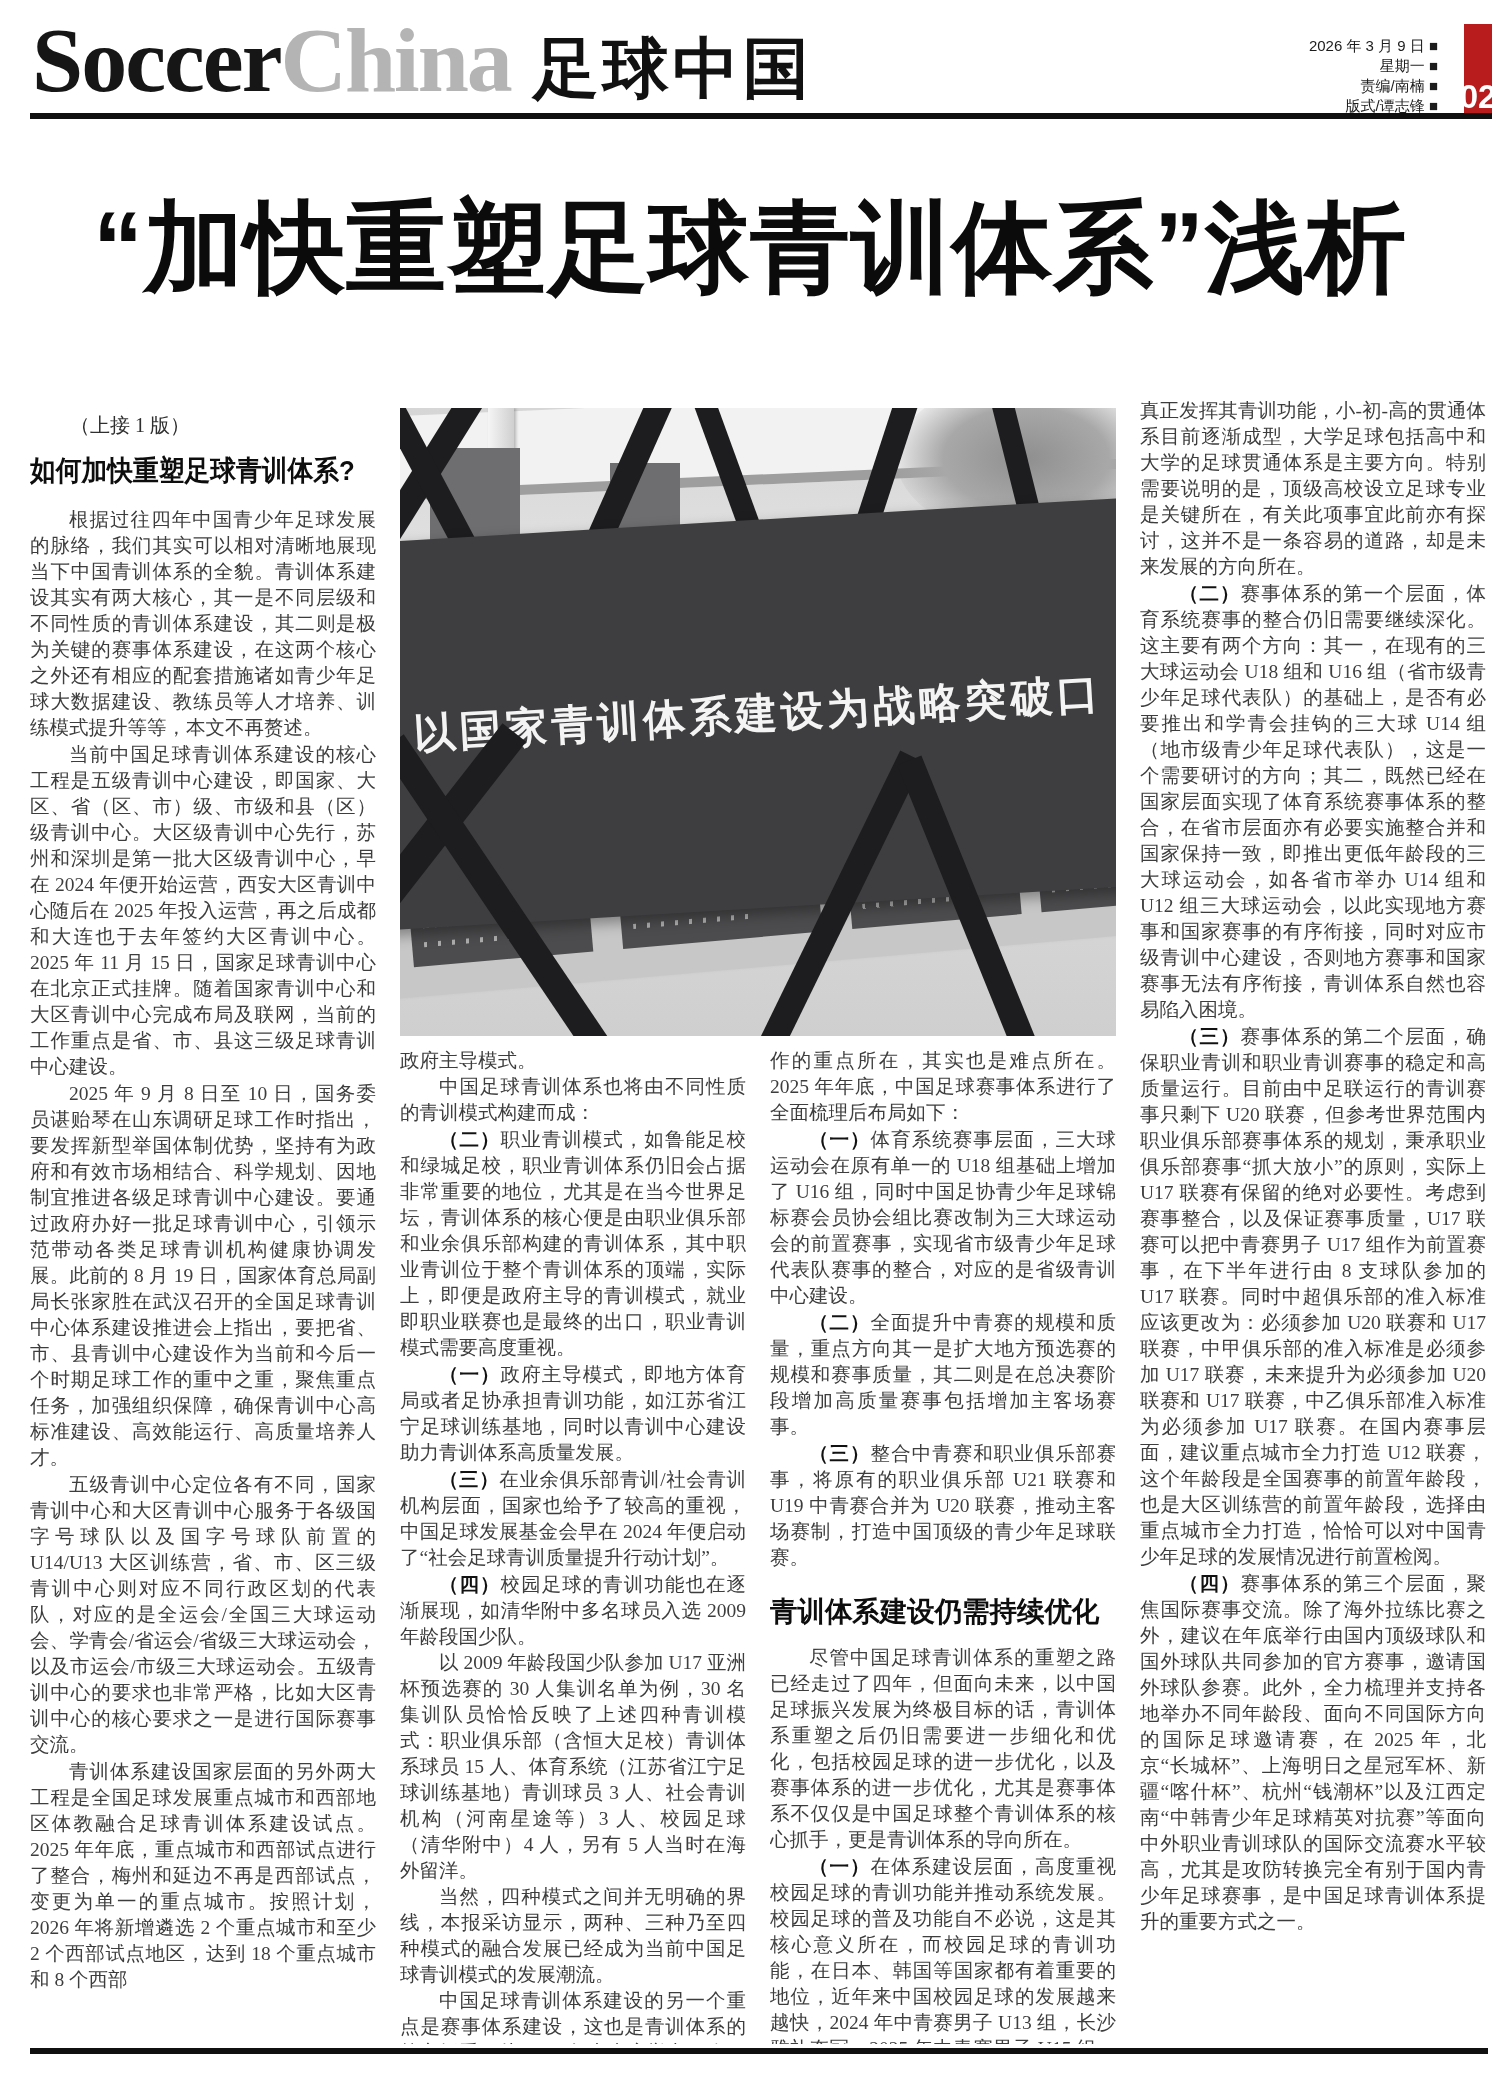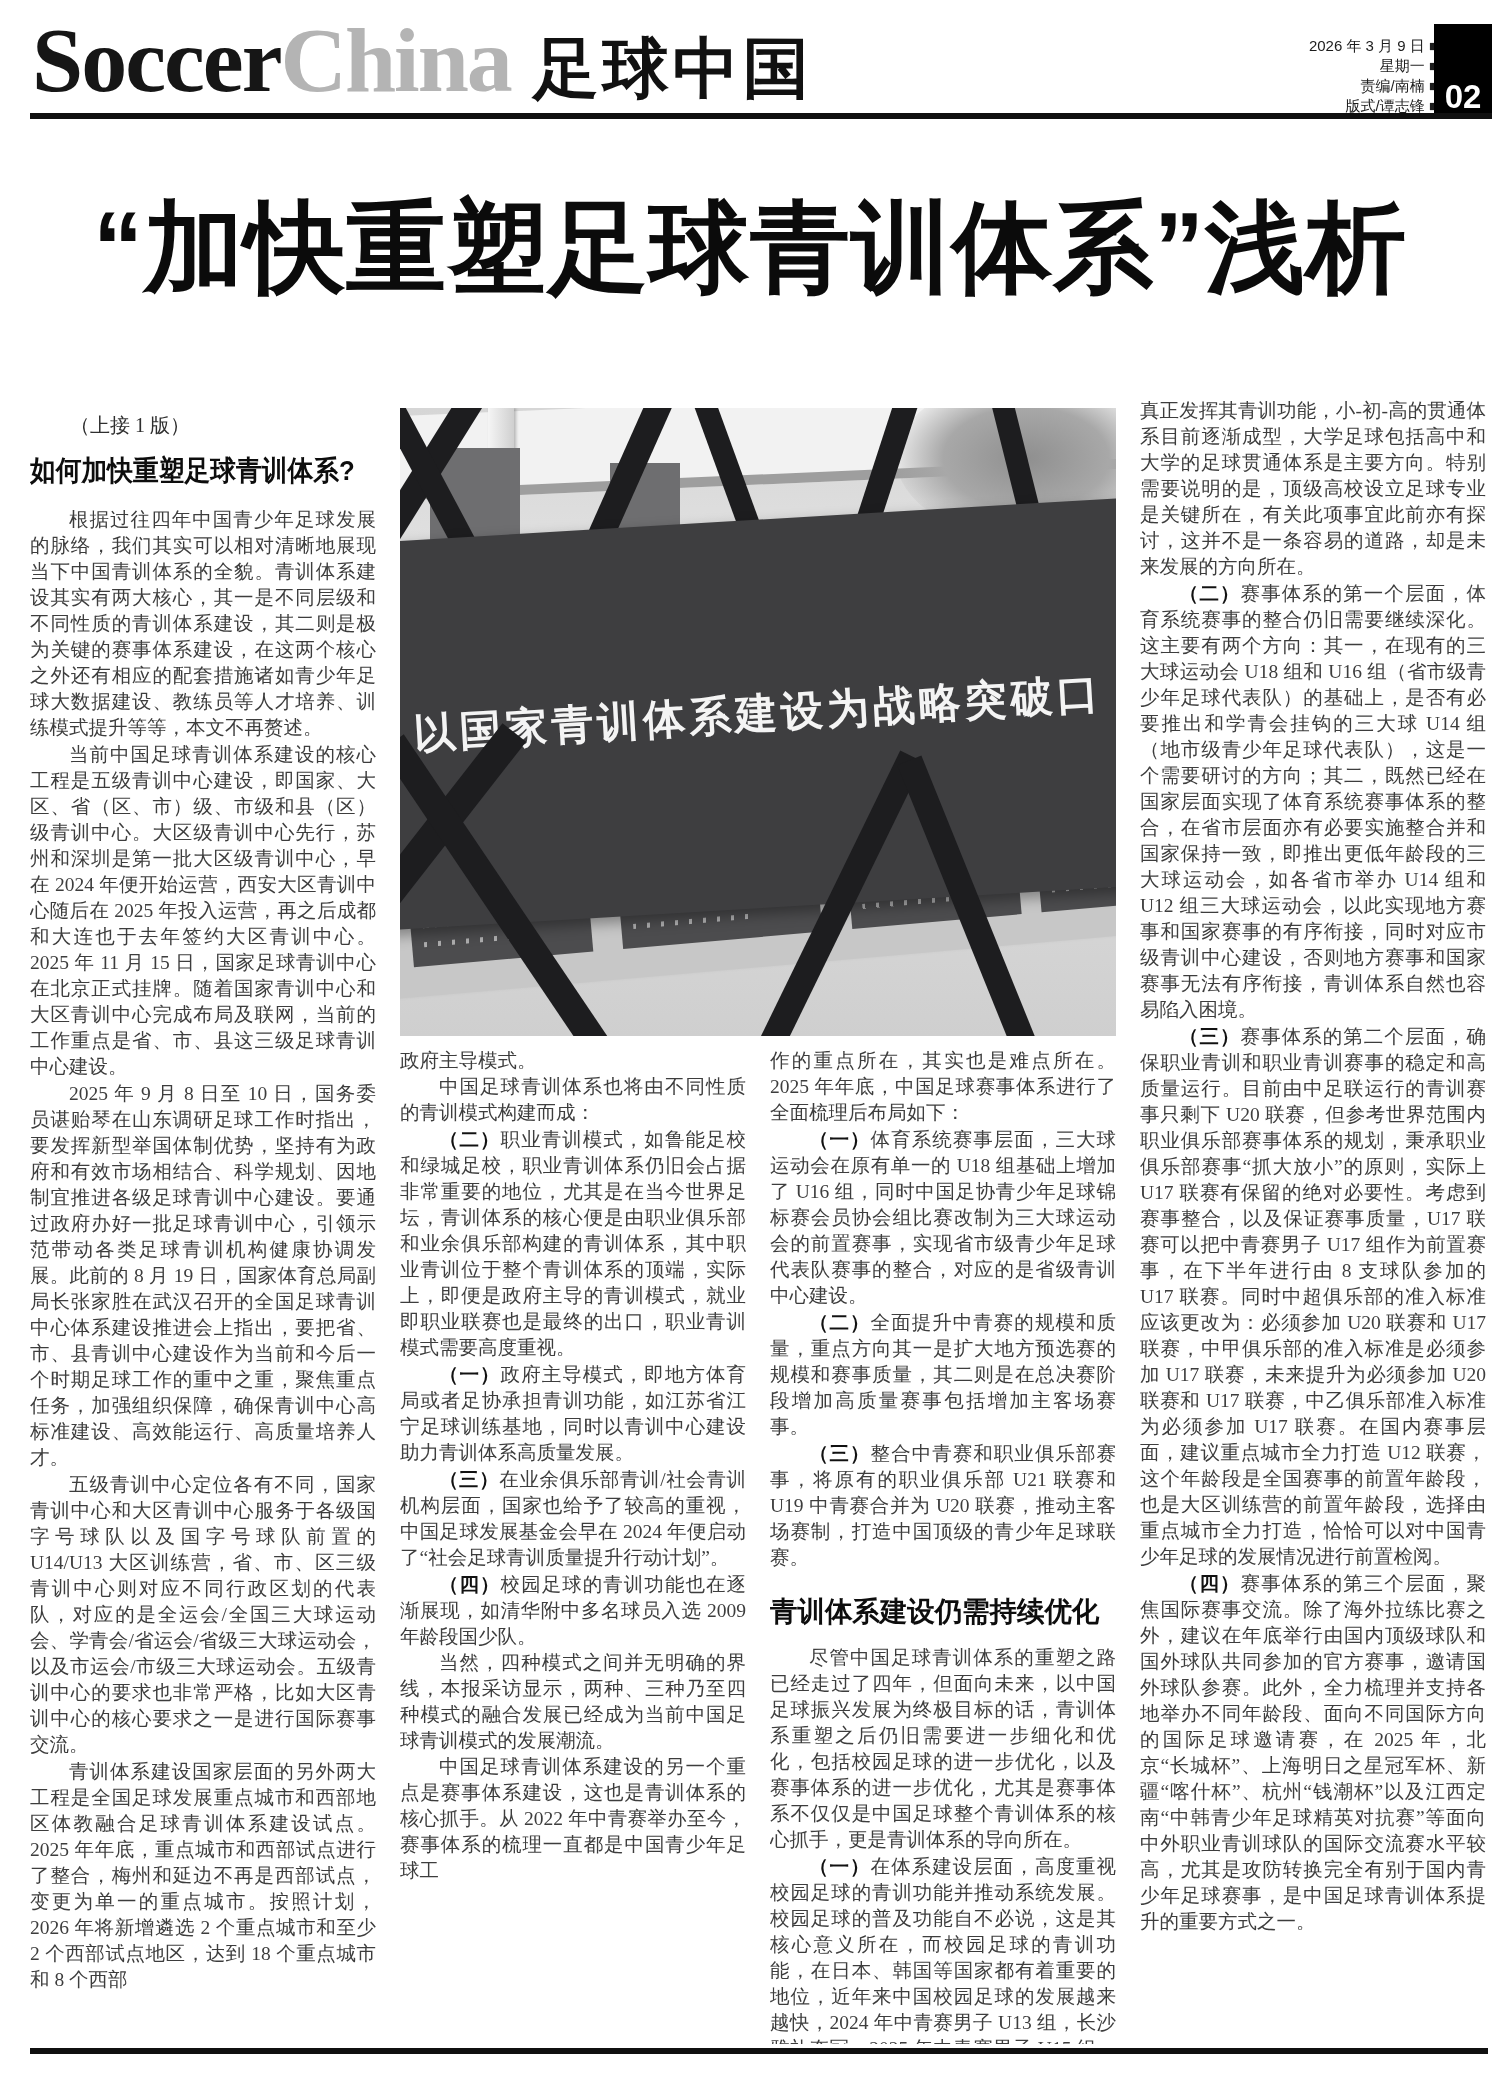--- a/index.html
+++ b/index.html
@@ -7,21 +7,21 @@
         font-family:"Liberation Serif","DejaVu Serif",serif;color:#3c3c3c;}
 
   
   .masthead{position:absolute;left:32px;top:10px;display:flex;align-items:baseline;white-space:nowrap;}
   .logo-en{font-family:"Liberation Serif",serif;font-weight:bold;font-size:92px;letter-spacing:-2px;line-height:1.1;}
   .logo-en .black{color:#161616;}
   .logo-en .gray{color:#b4b4b4;}
   .logo-cn{font-family:"Liberation Sans","DejaVu Sans",sans-serif;font-weight:900;font-size:66px;color:#111;margin-left:22px;letter-spacing:4px;}
   .dateblock{position:absolute;right:62px;top:36px;text-align:right;
              font-family:"Liberation Sans","DejaVu Sans",sans-serif;font-size:15px;line-height:20px;color:#1c1c1c;}
-  .pagebar{position:absolute;right:8px;top:24px;width:58px;height:92px;background:#000000;
+  .pagebar{position:absolute;right:8px;top:24px;width:28px;height:92px;background:#b91c1c;
            display:flex;align-items:flex-end;justify-content:center;}
   .pagebar span{color:#fff;font-family:"Liberation Sans",sans-serif;font-weight:bold;font-size:33px;line-height:1;padding-bottom:3px;}
   .header-rule{position:absolute;left:30px;width:1462px;top:113px;height:6px;background:#101010;}
 
   
   .kicker{position:absolute;left:0;width:100%;top:124px;text-align:center;
           font-family:"Liberation Sans","DejaVu Sans",sans-serif;font-weight:900;
           font-size:60px;color:#8c8c8c;letter-spacing:20px;white-space:nowrap;}
   .main-title{position:absolute;left:0;width:100%;top:182px;text-align:center;
           font-family:"Liberation Sans","DejaVu Sans",sans-serif;font-weight:900;
@@ -126,20 +126,21 @@
     <p class="para"><span class="lead"></span><span>青训体系建设国家层面的另外两大工程是全国足球发展重点城市和西部地区体教融合足球青训体系建设试点。2025 年年底，重点城市和西部试点进行了整合，梅州和延边不再是西部试点，变更为单一的重点城市。按照计划，2026 年将新增遴选 2 个重点城市和至少 2 个西部试点地区，达到 18 个重点城市和 8 个西部</span></p>
   </div>
 
   <div class="col" id="col2">
     <p class="para noindent"><span>政府主导模式。</span></p>
     <p class="para"><span>中国足球青训体系也将由不同性质的青训模式构建而成：</span></p>
     <p class="para"><span class="lead">（二）</span><span>职业青训模式，如鲁能足校和绿城足校，职业青训体系仍旧会占据非常重要的地位，尤其是在当今世界足坛，青训体系的核心便是由职业俱乐部和业余俱乐部构建的青训体系，其中职业青训位于整个青训体系的顶端，实际上，即便是政府主导的青训模式，就业即职业联赛也是最终的出口，职业青训模式需要高度重视。</span></p>
     <p class="para"><span class="lead">（一）</span><span>政府主导模式，即地方体育局或者足协承担青训功能，如江苏省江宁足球训练基地，同时以青训中心建设助力青训体系高质量发展。</span></p>
     <p class="para"><span class="lead">（三）</span><span>在业余俱乐部青训/社会青训机构层面，国家也给予了较高的重视，中国足球发展基金会早在 2024 年便启动了“社会足球青训质量提升行动计划”。</span></p>
     <p class="para"><span class="lead">（四）</span><span>校园足球的青训功能也在逐渐展现，如清华附中多名球员入选 2009 年龄段国少队。</span></p>
+    <p class="para"><span>以 2009 年龄段国少队参加 U17 亚洲杯预选赛的 30 人集训名单为例，30 名集训队员恰恰反映了上述四种青训模式：职业俱乐部（含恒大足校）青训体系球员 15 人、体育系统（江苏省江宁足球训练基地）青训球员 3 人、社会青训机构（河南星途等）3 人、校园足球（清华附中）4 人，另有 5 人当时在海外留洋。</span></p>
     <p class="para"><span>当然，四种模式之间并无明确的界线，本报采访显示，两种、三种乃至四种模式的融合发展已经成为当前中国足球青训模式的发展潮流。</span></p>
     <p class="para"><span>中国足球青训体系建设的另一个重点是赛事体系建设，这也是青训体系的核心抓手。从 2022 年中青赛举办至今，赛事体系的梳理一直都是中国青少年足球工</span></p>
   </div>
 
   <div class="col" id="col3">
     <p class="para noindent"><span>作的重点所在，其实也是难点所在。2025 年年底，中国足球赛事体系进行了全面梳理后布局如下：</span></p>
     <p class="para"><span class="lead">（一）</span><span>体育系统赛事层面，三大球运动会在原有单一的 U18 组基础上增加了 U16 组，同时中国足协青少年足球锦标赛会员协会组比赛改制为三大球运动会的前置赛事，实现省市级青少年足球代表队赛事的整合，对应的是省级青训中心建设。</span></p>
     <p class="para"><span class="lead">（二）</span><span>全面提升中青赛的规模和质量，重点方向其一是扩大地方预选赛的规模和赛事质量，其二则是在总决赛阶段增加高质量赛事包括增加主客场赛事。</span></p>
     <p class="para"><span class="lead">（三）</span><span>整合中青赛和职业俱乐部赛事，将原有的职业俱乐部 U21 联赛和 U19 中青赛合并为 U20 联赛，推动主客场赛制，打造中国顶级的青少年足球联赛。</span></p>
     <div class="col-heading mid">青训体系建设仍需持续优化</div>

